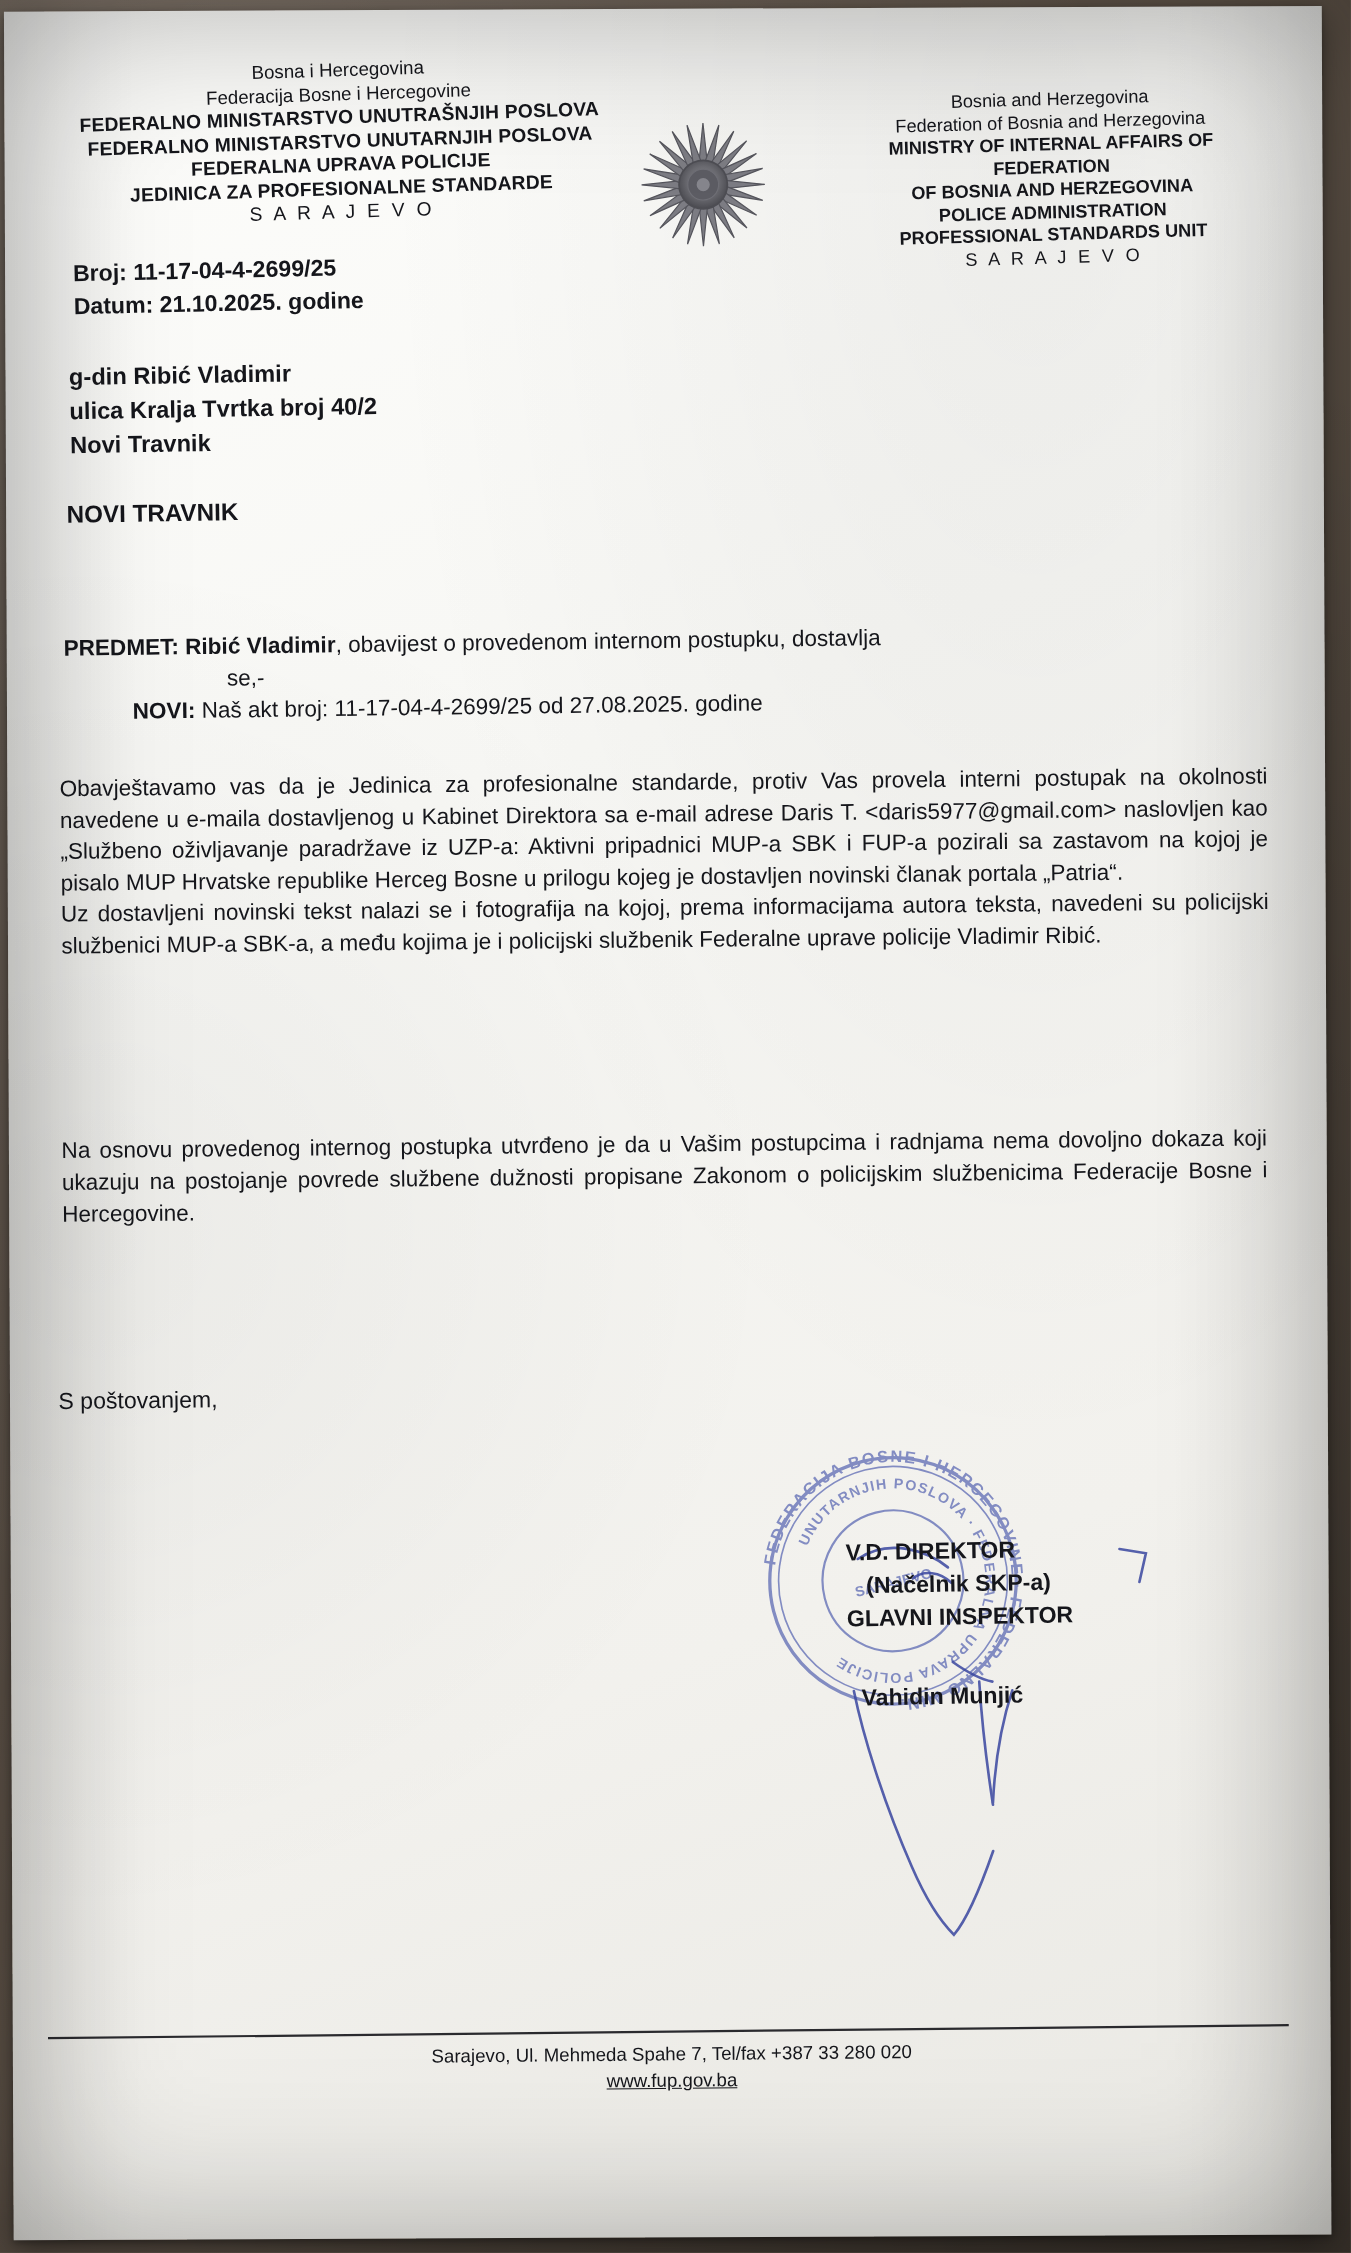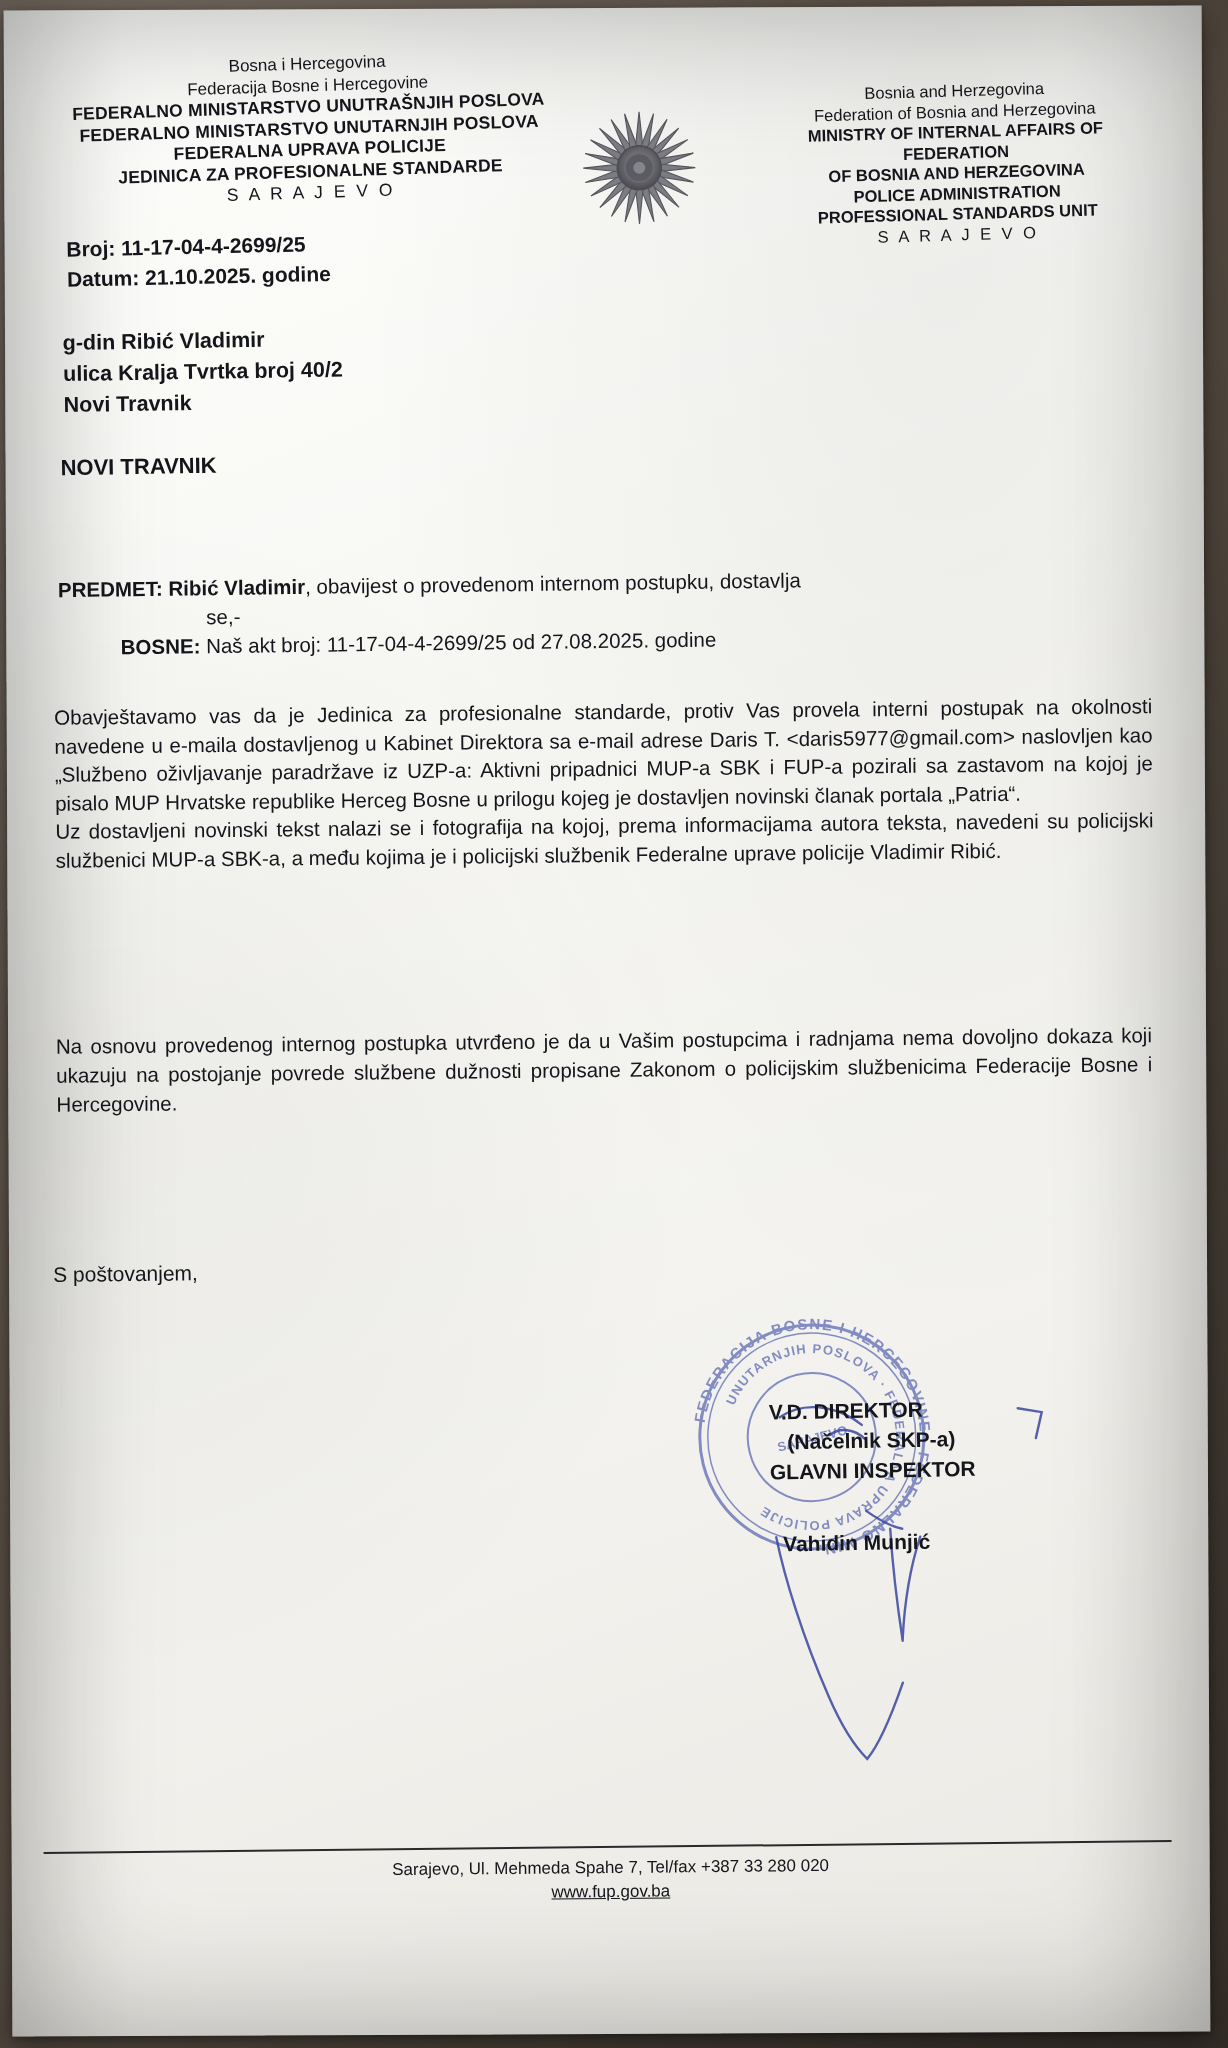--- a/index.html
+++ b/index.html
@@ -296,21 +296,21 @@
     </div>
     <div class="blk city">NOVI TRAVNIK</div>
 
     <div class="blk subject">
       <div>
         <b>PREDMET:</b>
         <b>Ribić Vladimir</b><span>, obavijest o provedenom internom postupku, dostavlja</span>
       </div>
       <div class="ln2">se,-</div>
       <div class="ln3">
-        <b>BOSNE:</b>
+        <b>NOVI:</b>
         <span>Naš akt broj: 11-17-04-4-2699/25 od 27.08.2025. godine</span>
       </div>
     </div>
 
     <div class="blk body1">
       <p style="margin:0 0 0 0;">Obavještavamo vas da je Jedinica za profesionalne standarde, protiv Vas provela interni postupak na okolnosti navedene u e-maila dostavljenog  u Kabinet Direktora sa e-mail adrese Daris T. &lt;daris5977@gmail.com&gt; naslovljen kao „Službeno oživljavanje paradržave iz UZP-a: Aktivni pripadnici MUP-a SBK i FUP-a pozirali sa zastavom na kojoj je pisalo MUP Hrvatske republike Herceg Bosne u prilogu kojeg je dostavljen novinski članak  portala „Patria“.</p>
       <p style="margin:0;">Uz dostavljeni novinski tekst nalazi se i fotografija na kojoj, prema informacijama autora teksta, navedeni su   policijski službenici MUP-a SBK-a, a među kojima je i policijski službenik Federalne uprave policije Vladimir Ribić.</p>
     </div>
 
     <div class="blk body2">

